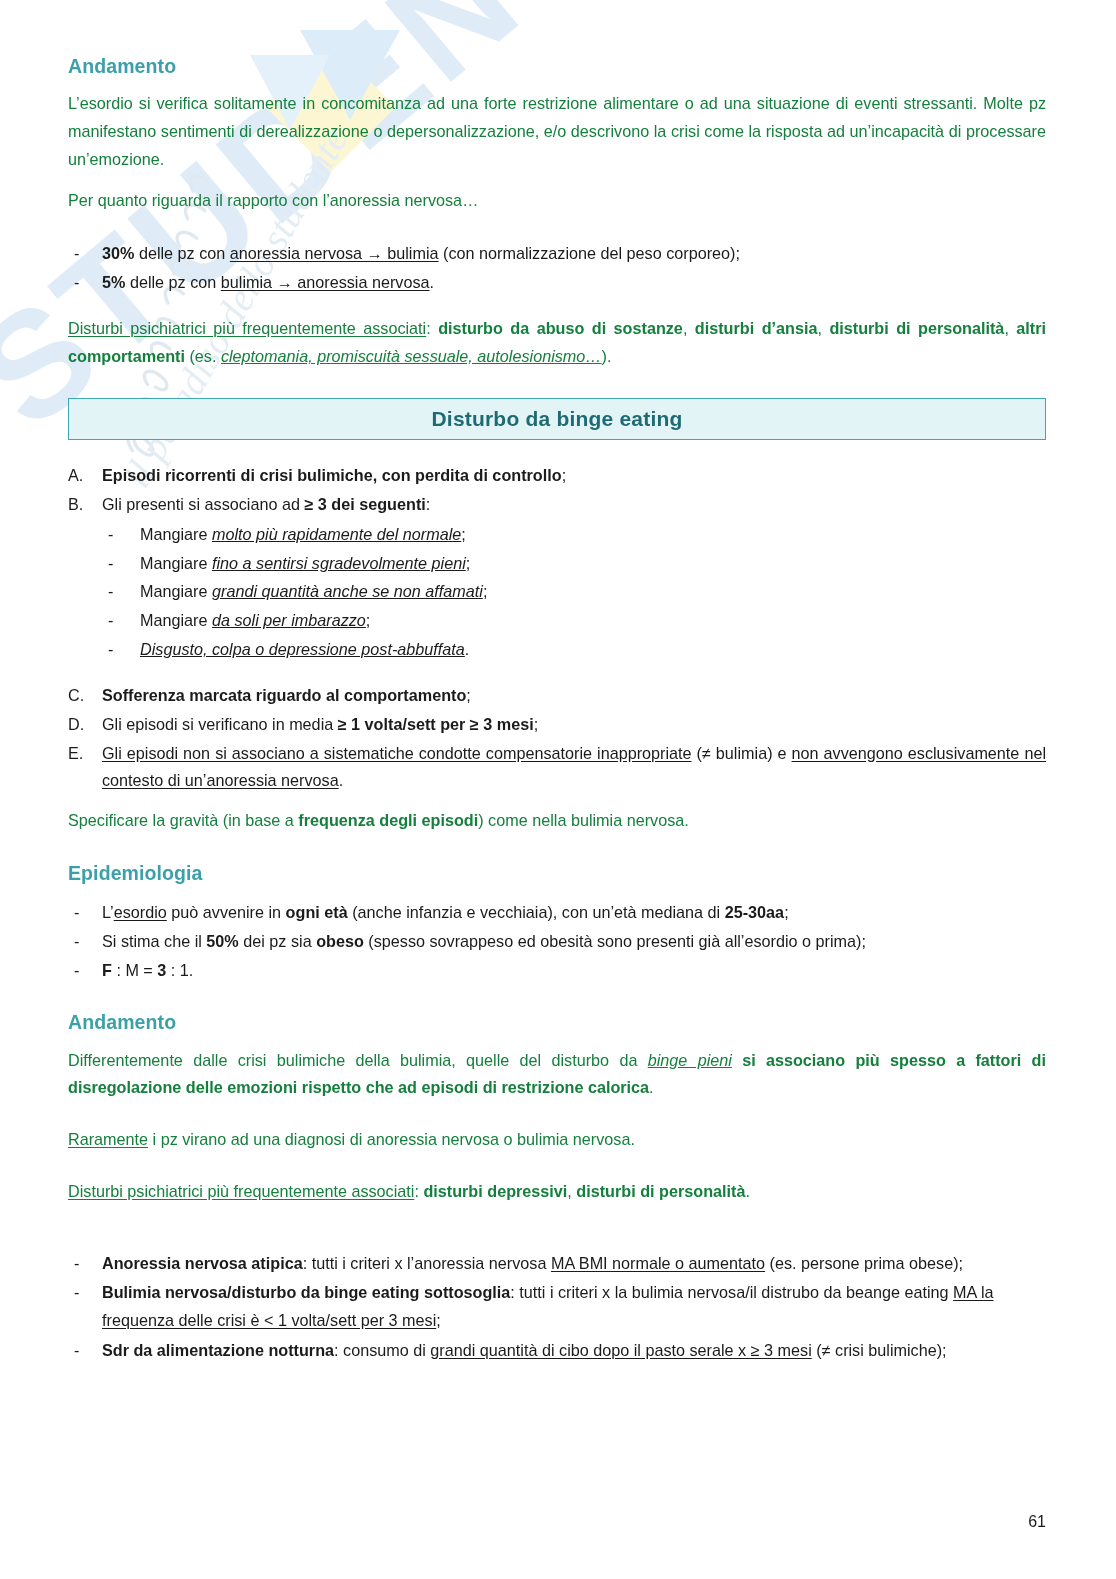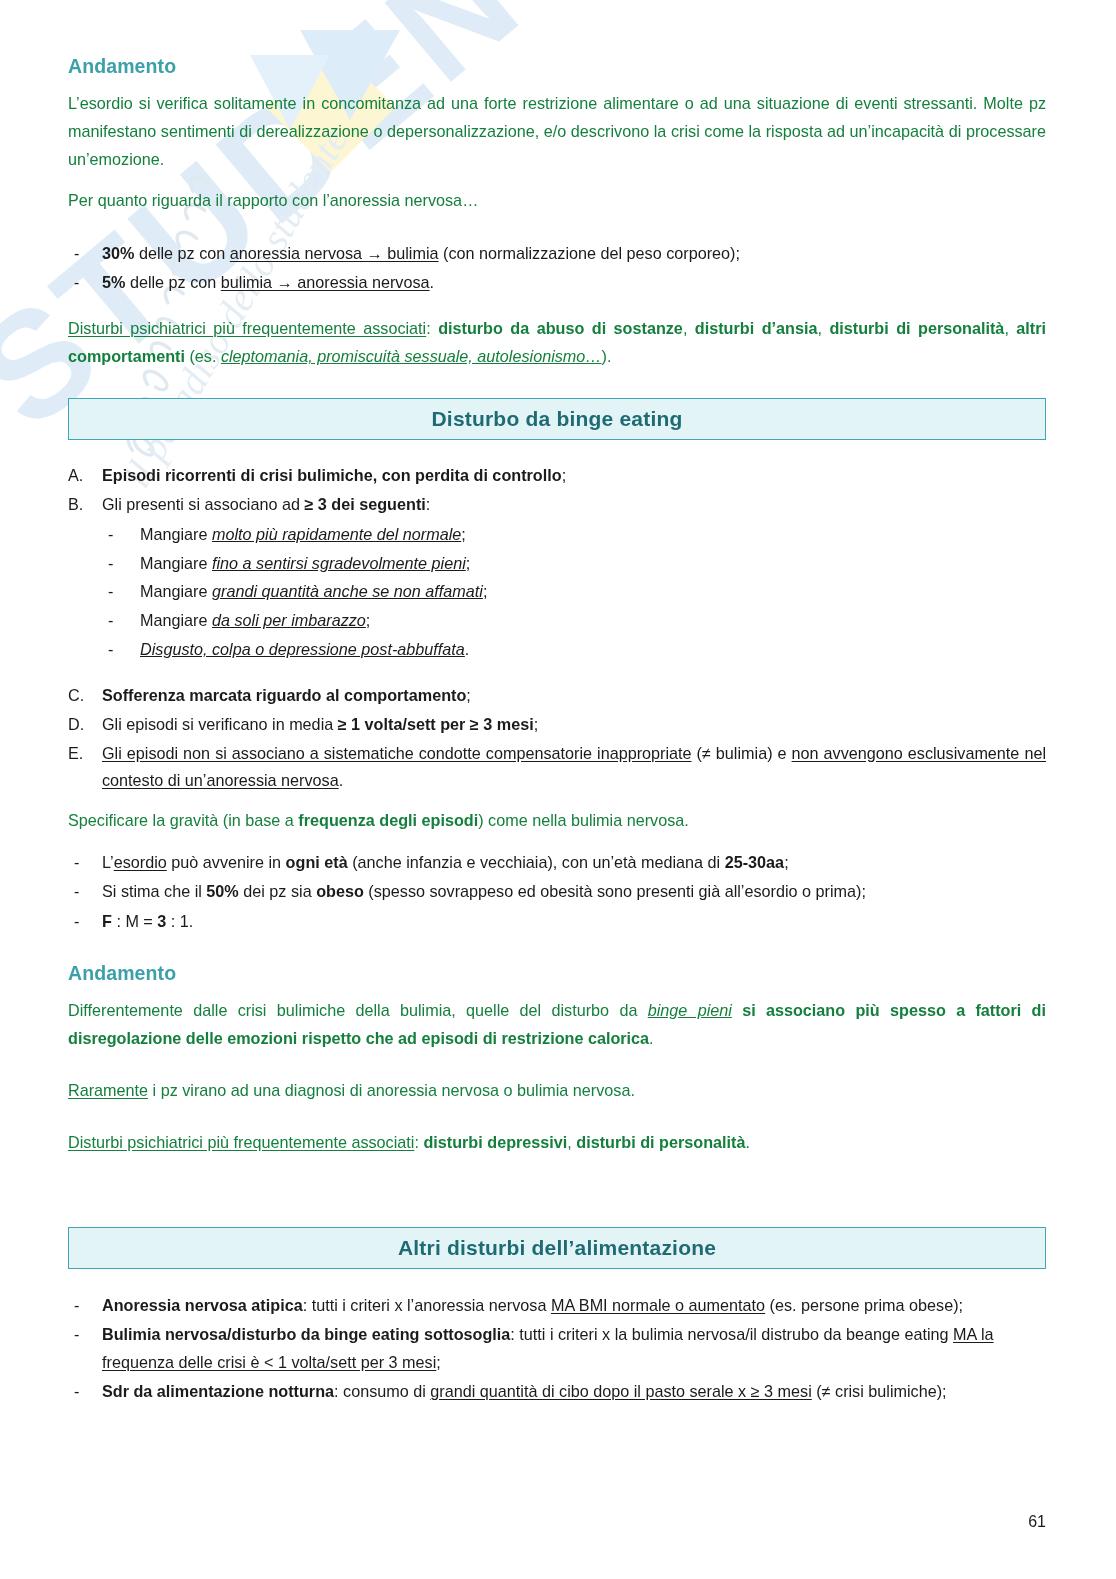--- a/index.html
+++ b/index.html
@@ -256,20 +256,21 @@
       </li>
       <li>
         <span class="marker">E.</span><u>Gli episodi non si associano a sistematiche condotte compensatorie inappropriate</u><span> (≠ bulimia) e </span><u>non avvengono esclusivamente nel contesto di un’anoressia nervosa</u><span>.</span>
       </li>
     </ul>
 
     <div class="gap-sm"></div>
 
     <p class="para nojust"><span>Specificare la gravità (in base a </span><b>frequenza degli episodi</b><span>) come nella bulimia nervosa.</span></p>
 
+    <h2 class="h2 spaced-top">Epidemiologia</h2>
 
     <ul class="dash">
       <li>
         <span class="marker">-</span><span>L’</span><u>esordio</u><span> può avvenire in </span><b>ogni età</b><span> (anche infanzia e vecchiaia), con un’età mediana di </span><b>25-30aa</b><span>;</span>
       </li>
       <li>
         <span class="marker">-</span><span>Si stima che il </span><b>50%</b><span> dei pz sia </span><b>obeso</b><span> (spesso sovrappeso ed obesità sono presenti già all’esordio o prima);</span>
       </li>
       <li>
         <span class="marker">-</span><b>F</b><span> : M = </span><b>3</b><span> : 1.</span>
@@ -283,23 +284,20 @@
     <div class="gap-sm"></div>
 
     <p class="para nojust"><u>Raramente</u><span> i pz virano ad una diagnosi di anoressia nervosa o bulimia nervosa.</span></p>
 
     <div class="gap-sm"></div>
 
     <p class="para nojust"><u>Disturbi psichiatrici più frequentemente associati</u><span>: </span><b>disturbi depressivi</b><span>, </span><b>disturbi di personalità</b><span>.</span></p>
 
     <div class="gap-lg"></div>
 
-    <div class="banner">
-      <span class="banner-title">Altri disturbi dell’alimentazione</span>
-    </div>
 
     <ul class="dash">
       <li>
         <span class="marker">-</span><b>Anoressia nervosa atipica</b><span>: tutti i criteri x l’anoressia nervosa </span><u>MA BMI normale o aumentato</u><span> (es. persone prima obese);</span>
       </li>
       <li>
         <span class="marker">-</span><b>Bulimia nervosa/disturbo da binge eating sottosoglia</b><span>: tutti i criteri x la bulimia nervosa/il distrubo da beange eating </span><u>MA la frequenza delle crisi è &lt; 1 volta/sett per 3 mesi</u><span>;</span>
       </li>
       <li>
         <span class="marker">-</span><b>Sdr da alimentazione notturna</b><span>: consumo di </span><u>grandi quantità di cibo dopo il pasto serale x ≥ 3 mesi</u><span> (≠ crisi bulimiche);</span>

